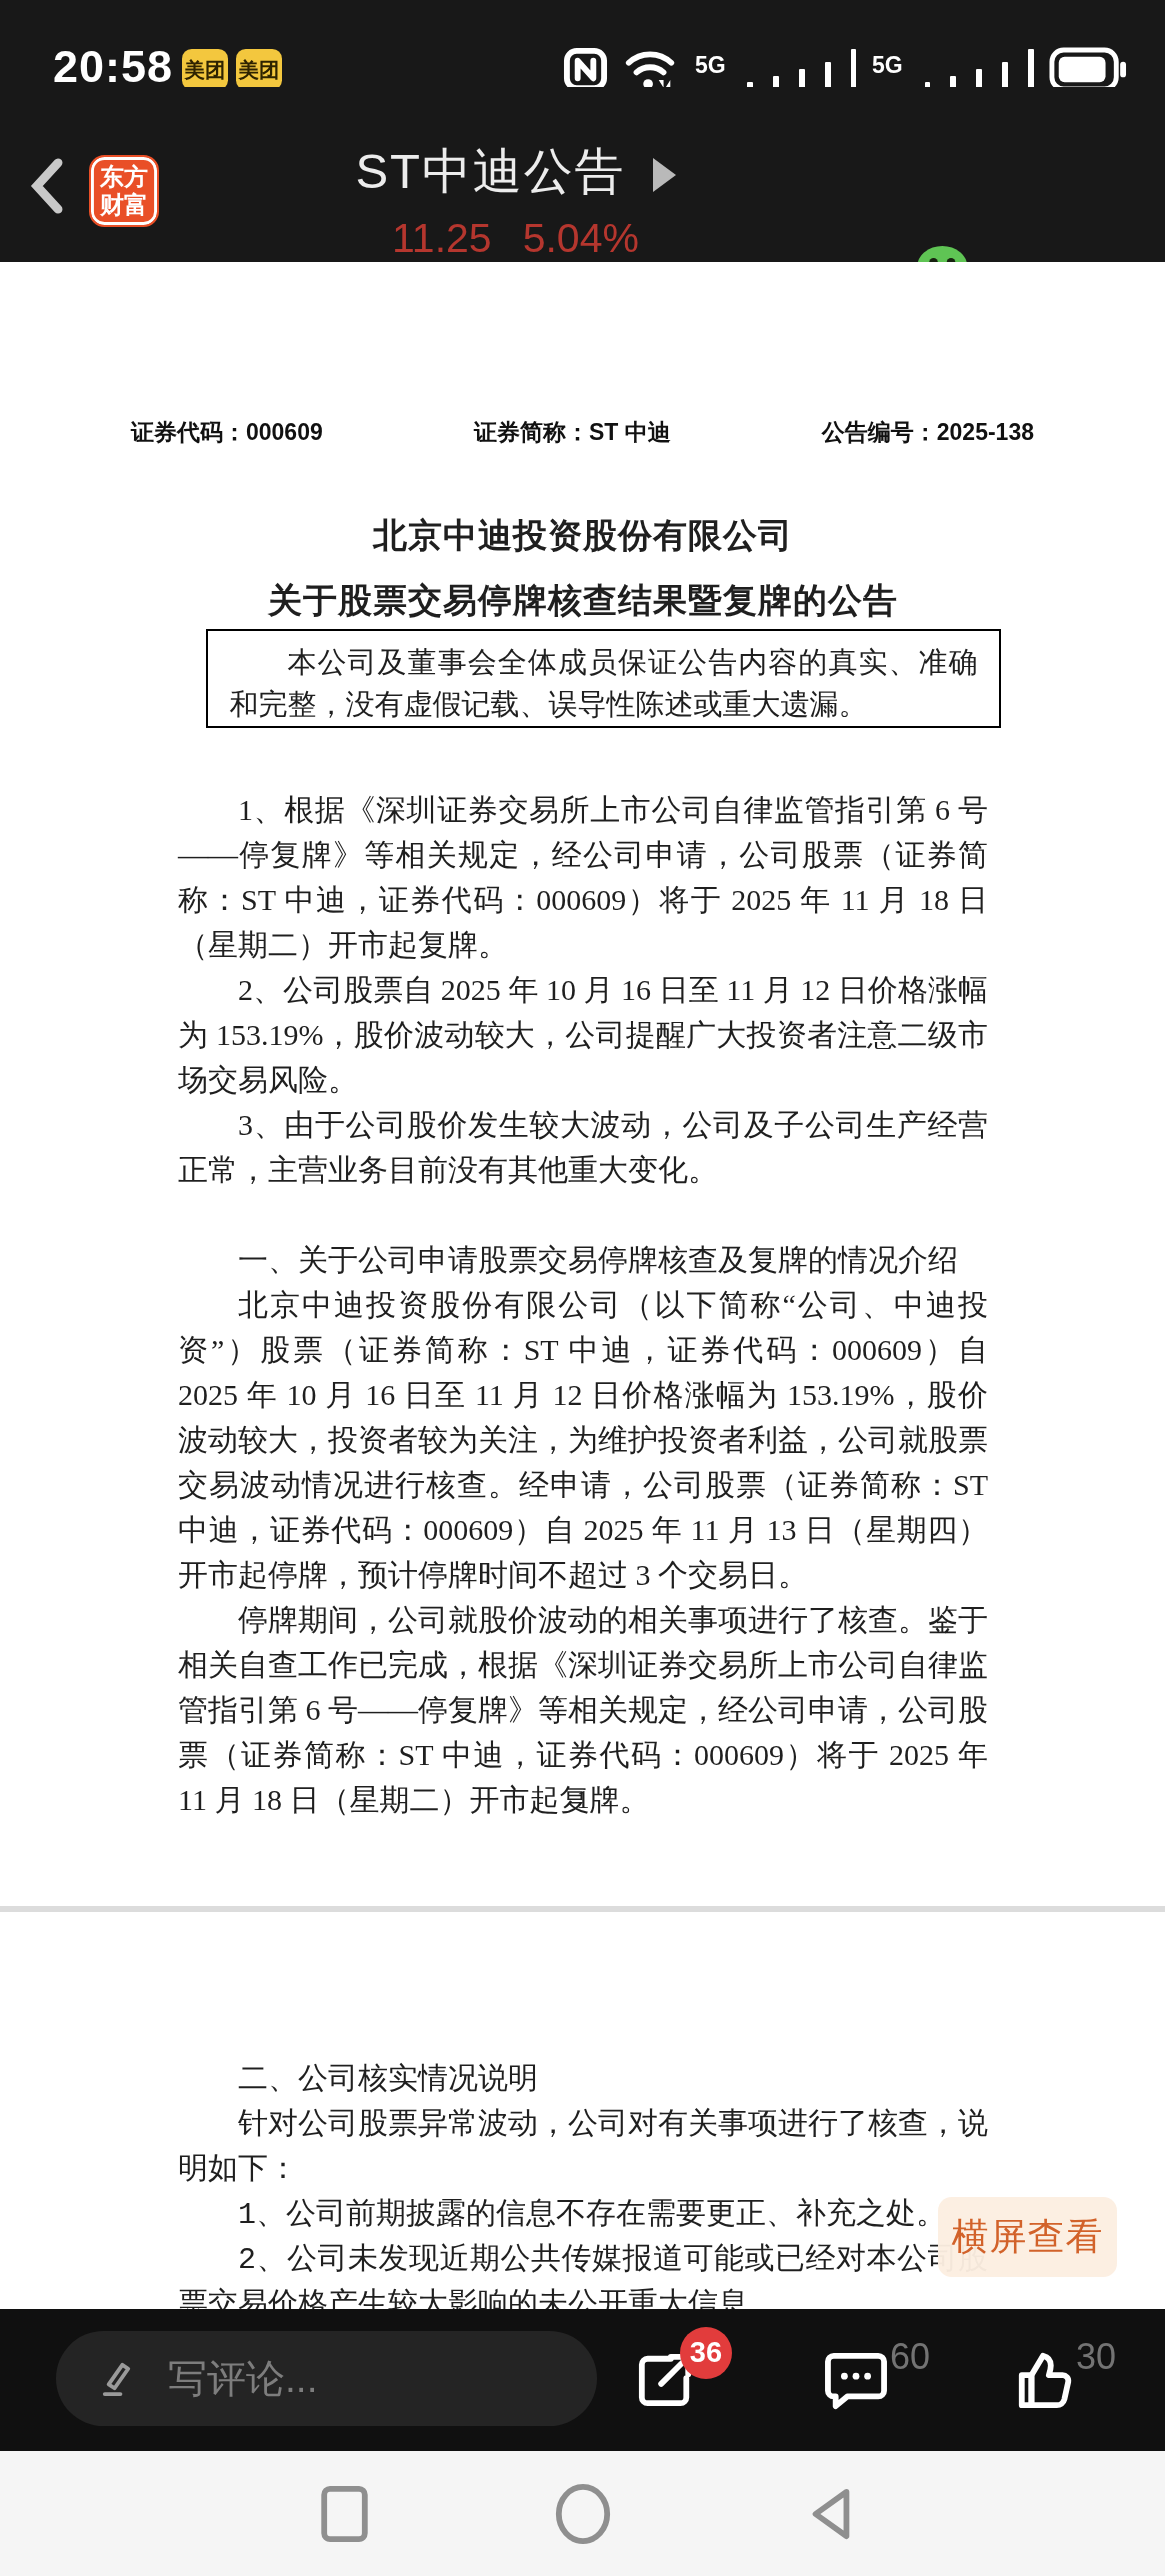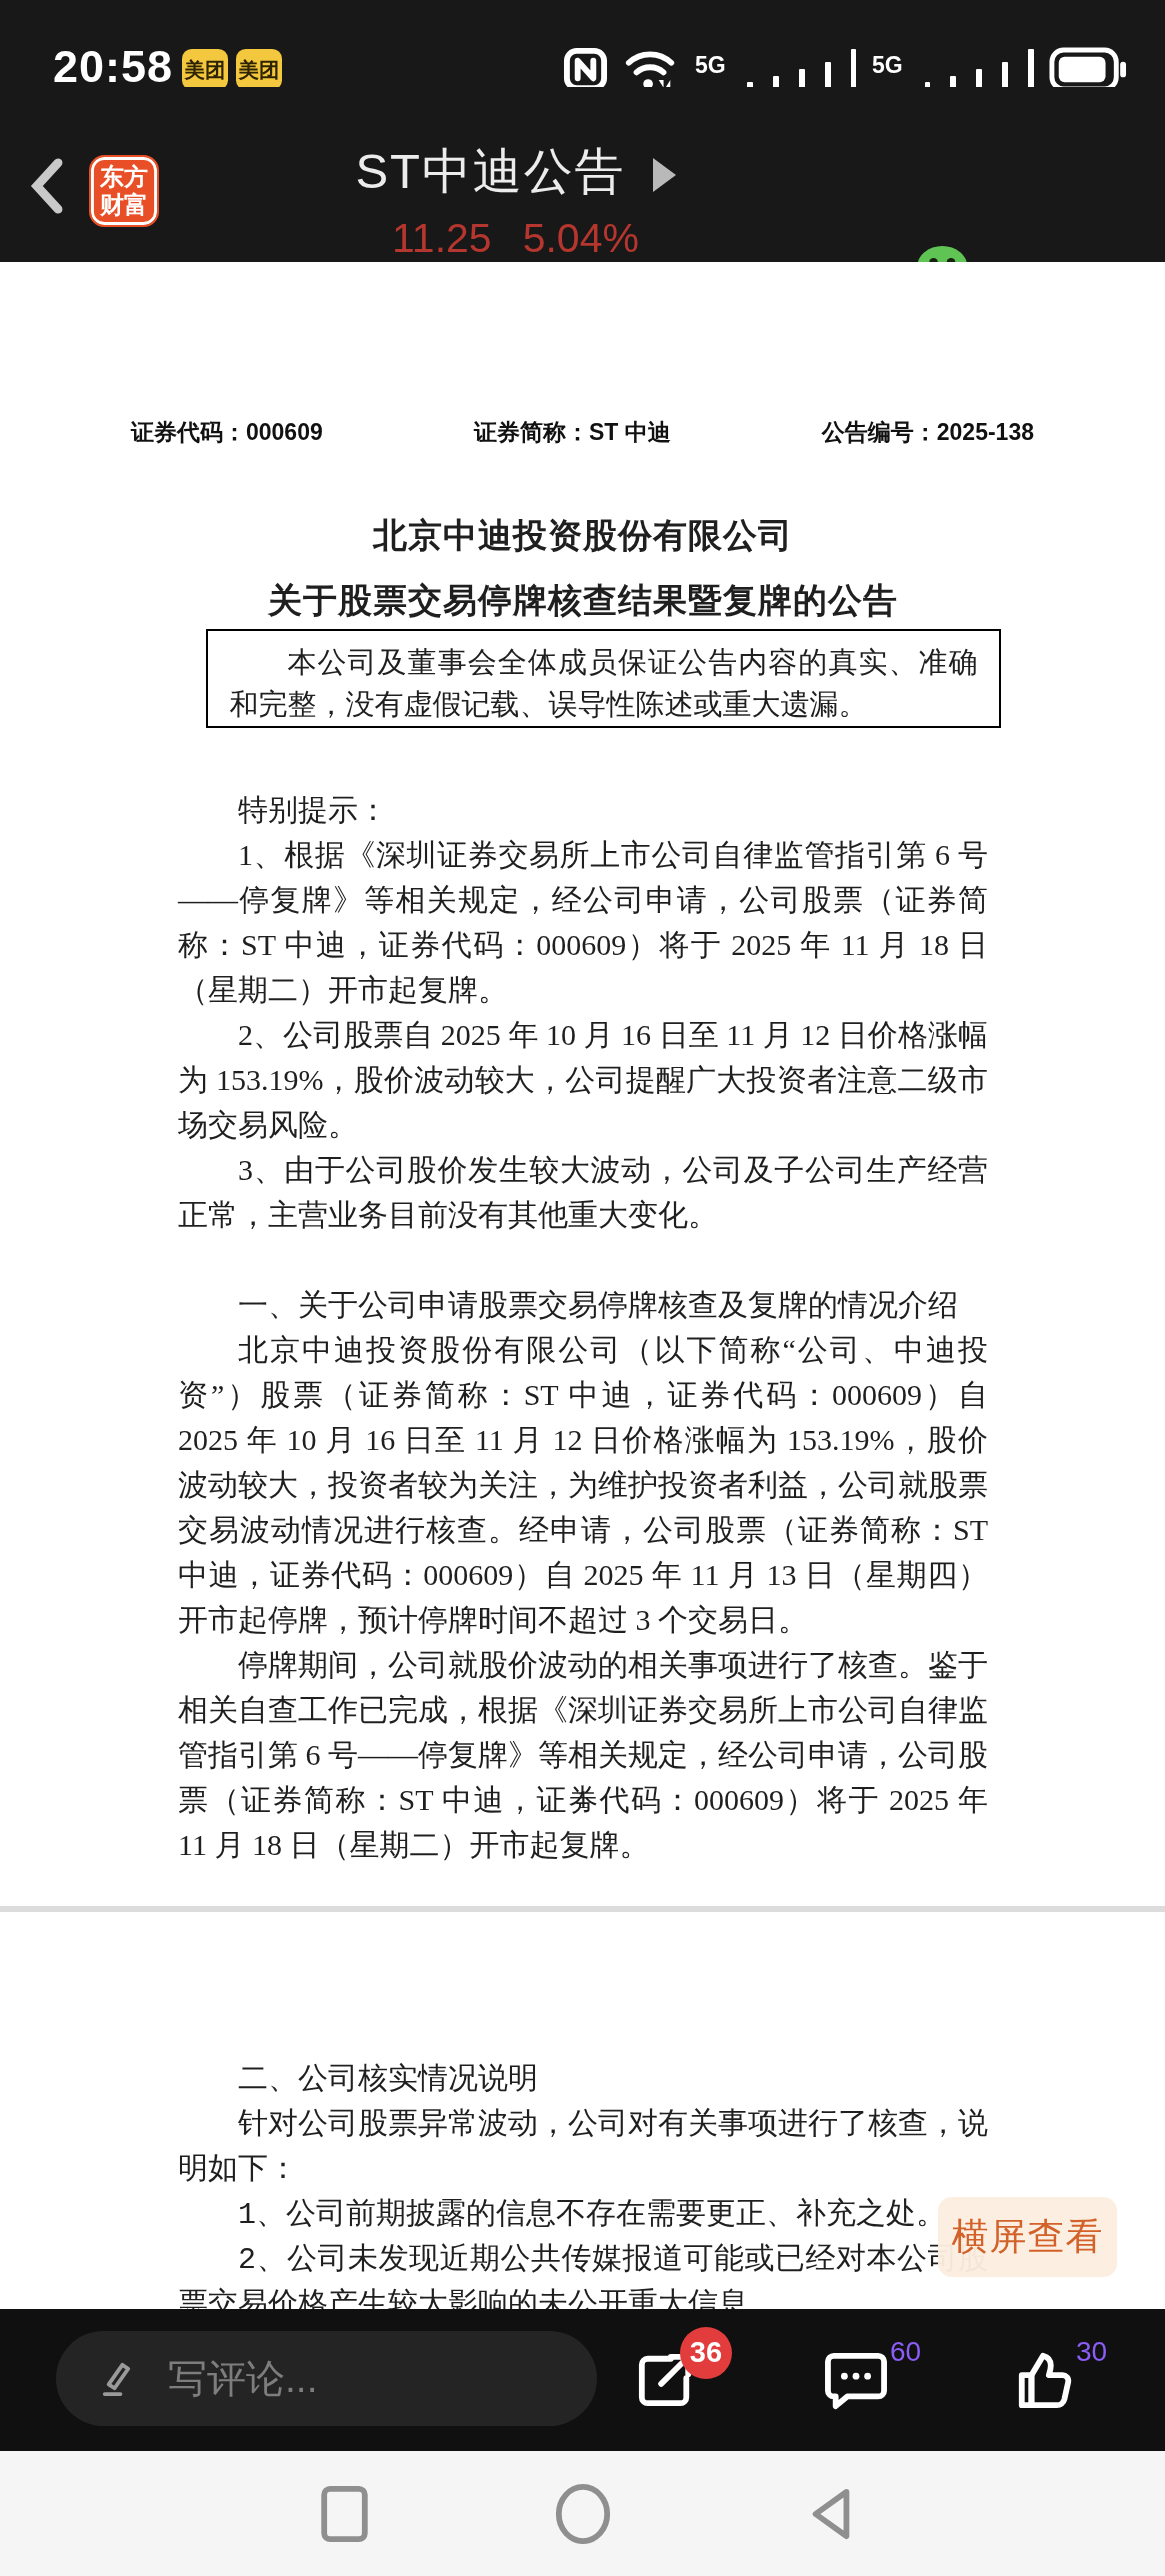--- a/index.html
+++ b/index.html
@@ -59,21 +59,21 @@
   .landscape-btn { position:absolute; left:938px; top:2197px; width:179px; height:80px; background:rgba(252,238,225,0.96);
                    border-radius:13.6px; display:flex; align-items:center; justify-content:center;
                    color:#d2622a; font-size:37px; font-weight:500; cursor:pointer; letter-spacing:1px; }
 
   
   .comment-bar { position:absolute; top:2309px; left:0; width:1166px; height:142px; background:#101010; }
   .comment-input { position:absolute; left:56px; top:22.3px; width:541px; height:95px; background:#242424; border-radius:48px;
                    display:flex; align-items:center; padding-left:41px; gap:32px; cursor:text; }
   .comment-input .ph { color:#7d7d7d; font-size:39px; }
   .cbar-item { position:absolute; top:0; height:142px; display:flex; align-items:center; }
-  .cbar-count { position:absolute; color:#8b5cf6; font-size:28px; }
+  .cbar-count { position:absolute; color:#737373; font-size:36px; }
   .badge { position:absolute; left:680px; top:17.5px; min-width:52px; height:52px; border-radius:26px; background:#e23c3c;
            color:#fff; font-size:29px; font-weight:bold; display:flex; align-items:center; justify-content:center; padding:0 5.8px; }
 
   
   .nav-bar { position:absolute; top:2451px; left:0; width:1166px; height:125px; background:#f5f5f5;
              display:flex; align-items:center; }
   .nav-slot { position:absolute; top:0; height:125px; display:flex; align-items:center; justify-content:center; cursor:pointer; }
 </style>
 </head>
 <body>
@@ -157,21 +157,20 @@
       <span>证券代码：000609</span>
       <span>证券简称：ST 中迪</span>
       <span>公告编号：2025-138</span>
     </div>
     <div class="doc-title">北京中迪投资股份有限公司</div>
     <div class="doc-subtitle">关于股票交易停牌核查结果暨复牌的公告</div>
     <div class="decl-box">
       <p>本公司及董事会全体成员保证公告内容的真实、准确和完整，没有虚假记载、误导性陈述或重大遗漏。</p>
     </div>
     <div class="doc-body">
-      <p>特别提示：</p>
       <p>1、根据《深圳证券交易所上市公司自律监管指引第 6 号——停复牌》等相关规定，经公司申请，公司股票（证券简称：ST 中迪，证券代码：000609）将于 2025 年 11 月 18 日（星期二）开市起复牌。</p>
       <p>2、公司股票自 2025 年 10 月 16 日至 11 月 12 日价格涨幅为 153.19%，股价波动较大，公司提醒广大投资者注意二级市场交易风险。</p>
       <p>3、由于公司股价发生较大波动，公司及子公司生产经营正常，主营业务目前没有其他重大变化。</p>
       <div class="gap"></div>
       <p>一、关于公司申请股票交易停牌核查及复牌的情况介绍</p>
       <p>北京中迪投资股份有限公司（以下简称“公司、中迪投资”）股票（证券简称：ST 中迪，证券代码：000609）自 2025 年 10 月 16 日至 11 月 12 日价格涨幅为 153.19%，股价波动较大，投资者较为关注，为维护投资者利益，公司就股票交易波动情况进行核查。经申请，公司股票（证券简称：ST 中迪，证券代码：000609）自 2025 年 11 月 13 日（星期四）开市起停牌，预计停牌时间不超过 3 个交易日。</p>
       <p>停牌期间，公司就股价波动的相关事项进行了核查。鉴于相关自查工作已完成，根据《深圳证券交易所上市公司自律监管指引第 6 号——停复牌》等相关规定，经公司申请，公司股票（证券简称：ST 中迪，证券代码：000609）将于 2025 年 11 月 18 日（星期二）开市起复牌。</p>
     </div>
     <div class="pagenum">1</div>
   </div>

